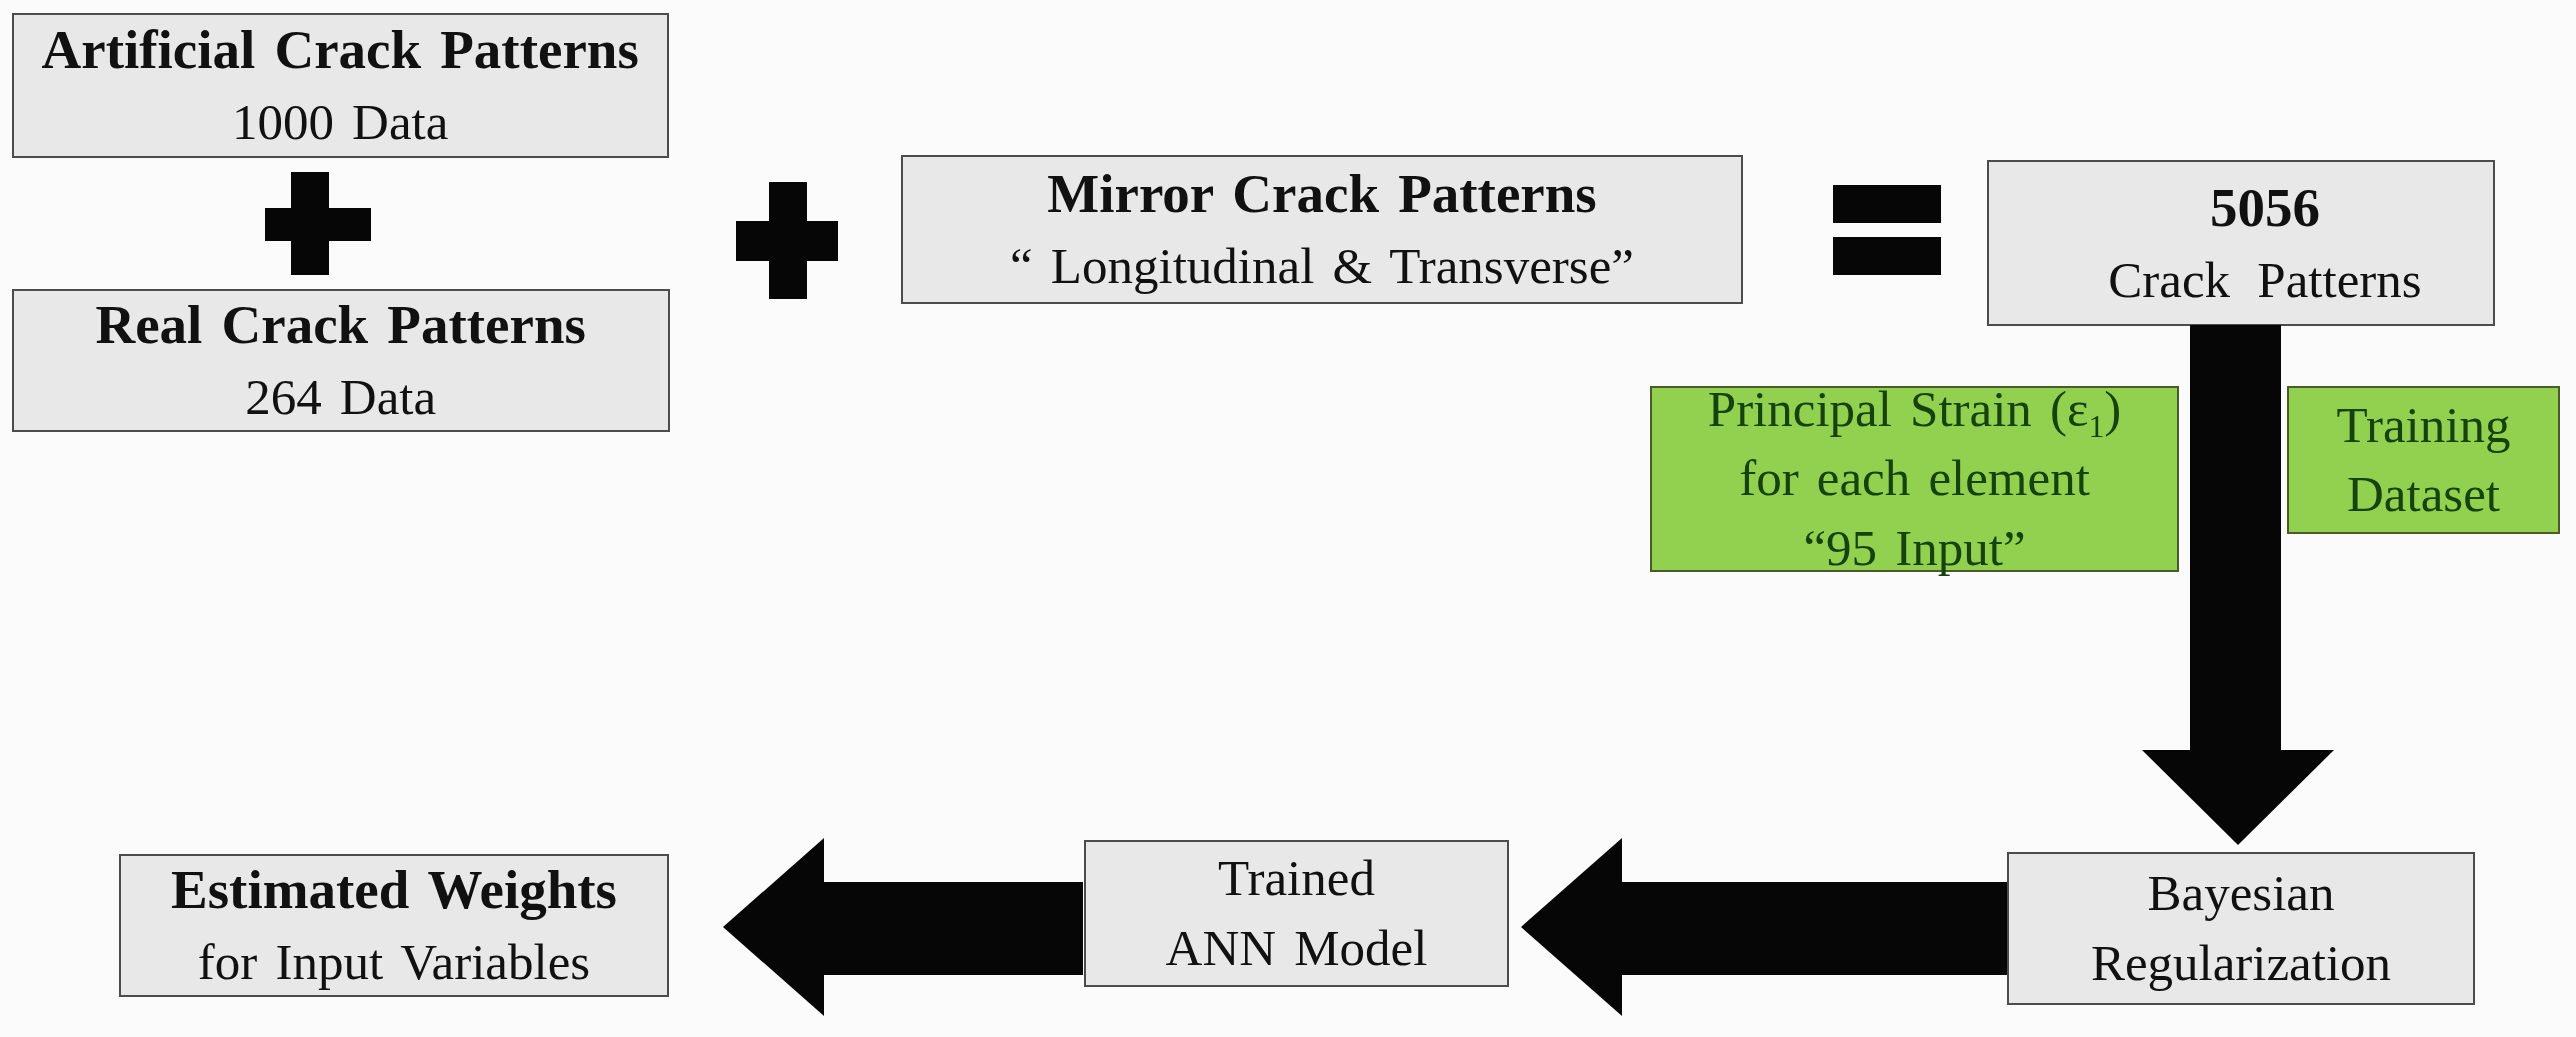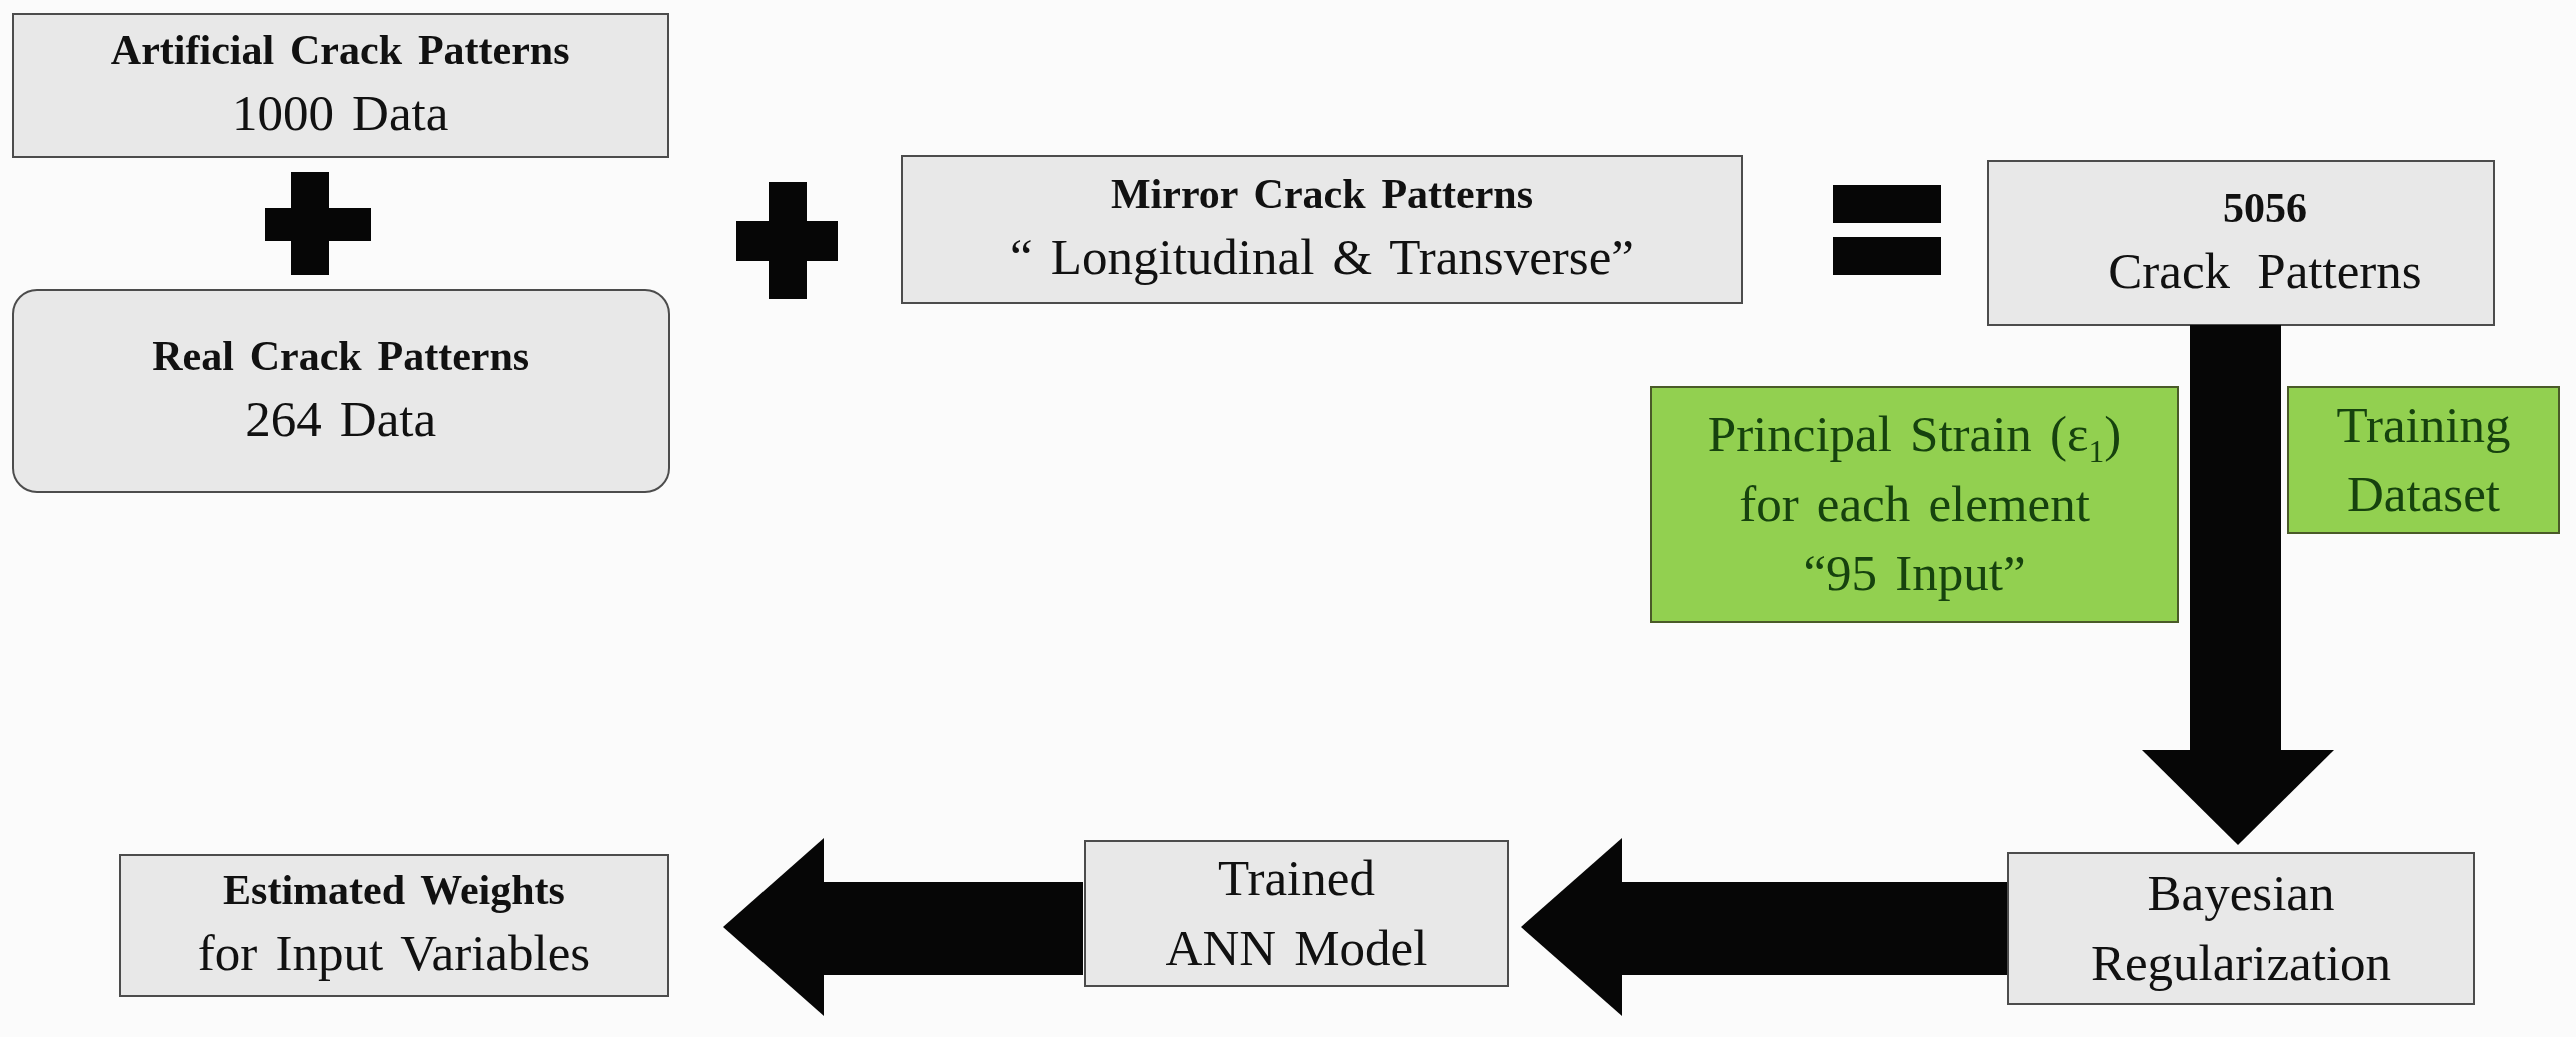--- a/index.html
+++ b/index.html
@@ -27,21 +27,21 @@
     border: 2.7px solid var(--box-border, #4c4c4c);
     color: var(--box-text, #111111);
     line-height: 1.36;
     word-spacing: 5.4px;
   }
   .box.green {
     background: var(--green-fill, #92d050);
     border-color: var(--green-border, #4a5a28);
     color: var(--green-text, #16420e);
   }
-  .t1 { font-weight: bold; font-size: 42px; }
+  .t1 { font-weight: bold; font-size: 55px; }
   .t2 { font-size: 51px; }
   .box.green .t2 { font-size: 51px; }
   sub { font-size: 0.62em; line-height: 0; }
   .blk {
     position: absolute;
     background: var(--shape-black, #060606);
   }
   .tri {
     position: absolute;
     width: 0;
@@ -74,21 +74,21 @@
   <div class="box" style="left:11.7px; top:12.6px; width:657px; height:145px;">
     <div class="t1">Artificial Crack Patterns</div>
     <div class="t2">1000 Data</div>
   </div>
 
   <div>
     <div class="blk" style="left:291px; top:172px; width:38px; height:103px;"></div>
     <div class="blk" style="left:265px; top:208px; width:106px; height:33px;"></div>
   </div>
 
-  <div class="box" style="left:11.7px; top:289px; width:658px; height:204px;border-radius:25px;">
+  <div class="box" style="left:11.7px; top:289px; width:658px; height:143px;">
     <div class="t1">Real Crack Patterns</div>
     <div class="t2">264 Data</div>
   </div>
 
   <div>
     <div class="blk" style="left:769px; top:182px; width:38px; height:117px;"></div>
     <div class="blk" style="left:736px; top:221px; width:102px; height:40px;"></div>
   </div>
 
   <div class="box" style="left:901px; top:155px; width:842px; height:149px;">
@@ -104,21 +104,21 @@
   <div class="box" style="left:1987px; top:160px; width:508px; height:166px;padding-left:48px;">
     <div class="t1">5056</div>
     <div class="t2" style="word-spacing:14.5px;">Crack Patterns</div>
   </div>
 
   <div>
     <div class="blk" style="left:2190px; top:325px; width:91px; height:426px;"></div>
     <div class="tri" id="down-arrow-head"></div>
   </div>
 
-  <div class="box green" style="left:1650px; top:386px; width:529px; height:237px;">
+  <div class="box green" style="left:1650px; top:386px; width:529px; height:186px;">
     <div class="t2">
       <span>Principal Strain (ε</span><sub>1</sub><span>)</span>
     </div>
     <div class="t2">for each element</div>
     <div class="t2">“95 Input”</div>
   </div>
 
   <div class="box green" style="left:2287px; top:386px; width:273px; height:148px;">
     <div class="t2">Training</div>
     <div class="t2">Dataset</div>

